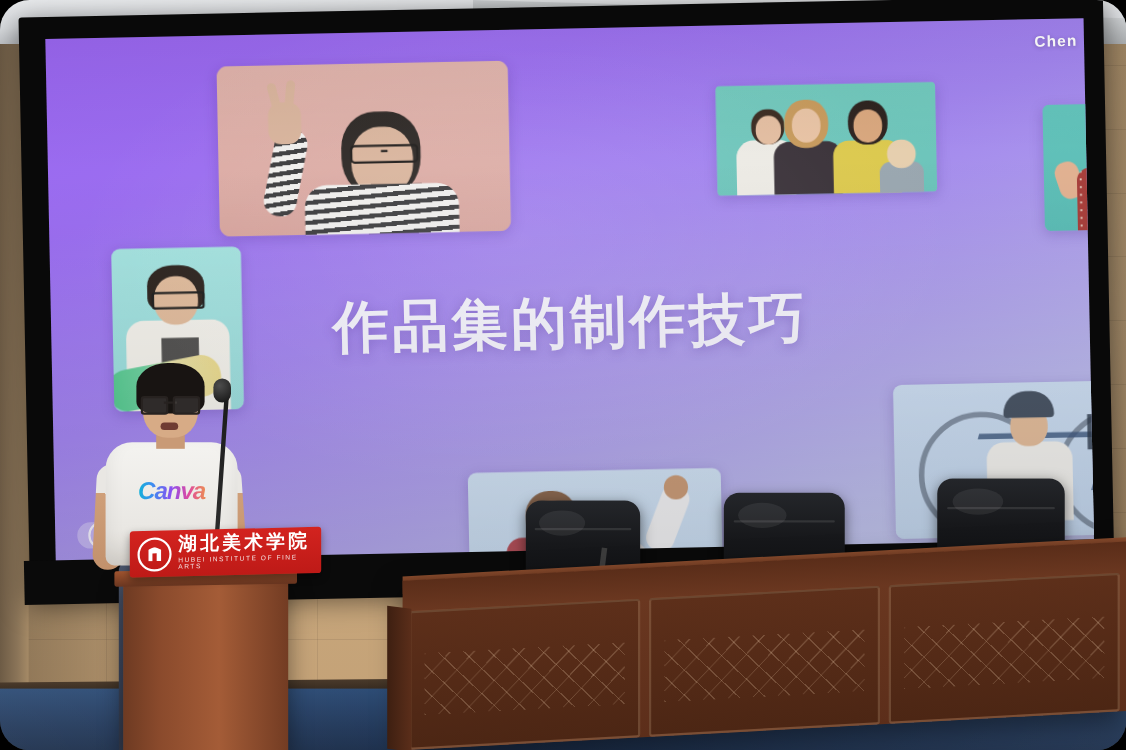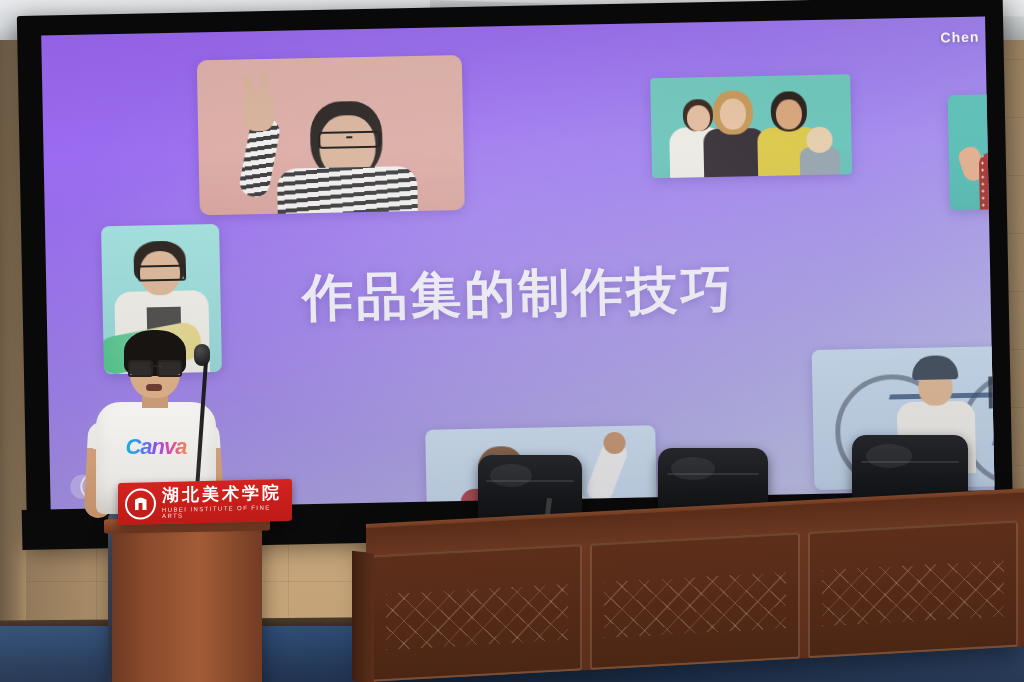--- a/index.html
+++ b/index.html
@@ -1,17 +1,17 @@
 <!DOCTYPE html>
 <html><head>
 <meta charset="utf-8">
 <style>
   html,body{margin:0;padding:0;background:#000;}
   body{width:1024px;height:682px;overflow:hidden;font-family:"Liberation Sans",sans-serif;}
-  .scene{position:relative;width:1024px;height:682px;overflow:hidden;background:#2b2b2b;}
+  .scene{position:relative;width:1024px;height:682px;overflow:hidden;background:#2b2b2b;border-radius:27px;}
 
   
   .ceiling{position:absolute;left:0;top:0;width:1024px;height:46px;
     background:linear-gradient(180deg,#e8eaec 0%,#d9dcdf 55%,#b9bcc0 100%);}
   .ceiling-beam{position:absolute;left:430px;top:0;width:600px;height:46px;
     background:linear-gradient(180deg,#cfd2d4 0%,#9fa2a4 70%,#76797b 100%);
     transform:skewY(1.6deg);transform-origin:left top;}
   .ceiling-dot{position:absolute;left:785px;top:9px;width:13px;height:7px;border-radius:50%;
     background:#b5b8bb;box-shadow:0 0 3px #9a9da0;}
 

